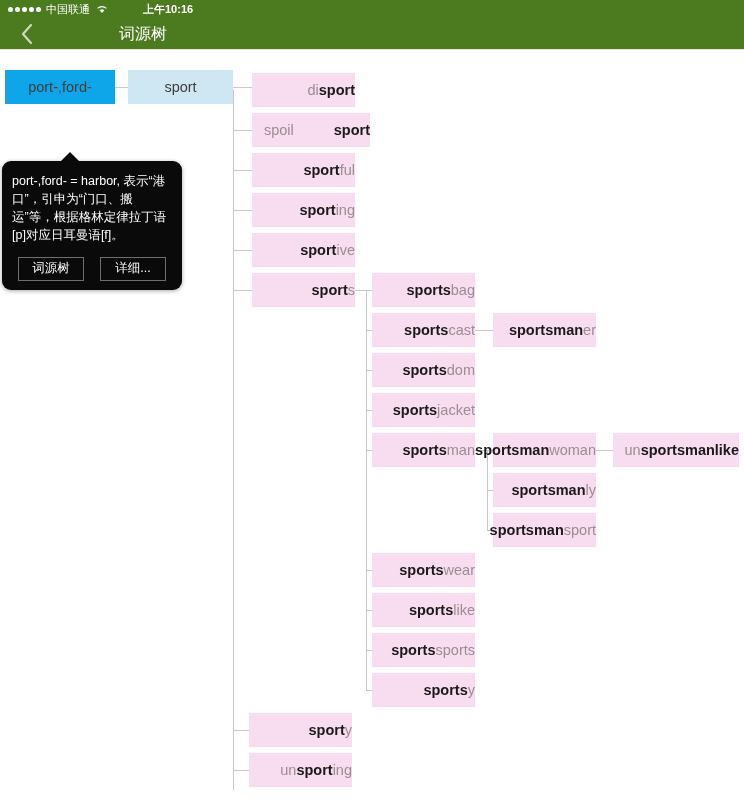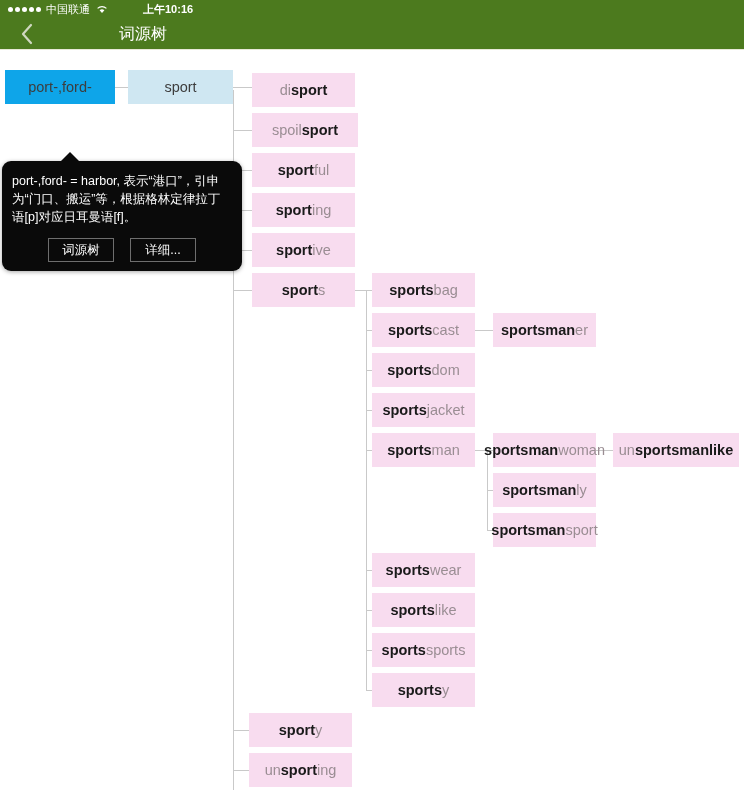--- a/index.html
+++ b/index.html
@@ -68,35 +68,35 @@
     position: absolute;
     height: 34px;
     display: flex; align-items: center; justify-content: center;
     font-size: 14.5px;
     color: #1a1a1a;
     white-space: nowrap;
     cursor: pointer;
   }
   .node .root  { font-weight: bold; color: #1a1a1a; }
   .node .affix { font-weight: normal; color: #9a8d93; }
-  .node.pink   { background: #f8dcef; }
+  .node.pink   { background: #f8dcef; justify-content: flex-end; }
   .node.blue   { background: #cfe7f2; }
   .node.gray   { background: #0ea5e9; }
   .node.blue  .root { font-weight: normal; color: #3d3d3d; }
   .node.gray  .root { font-weight: normal; color: #3d3d3d; }
 
   
   .ln { position: absolute; background: #c9c9c9; }
   .ln.h { height: 1px; }
   .ln.v { width: 1px; }
 
   
   .tooltip {
     position: absolute; left: 2px; top: 110px;
-    width: 240px;
+    width: 180px;
     background: #0a0a0a;
     border-radius: 9px;
     padding: 11px 10px 9px 10px;
     z-index: 50;
     box-shadow: 0 1px 4px rgba(0,0,0,0.35);
   }
   .tooltip-arrow {
     position: absolute; left: 58px; top: -9px;
     width: 0; height: 0;
     border-left: 10px solid transparent;
@@ -191,21 +191,21 @@
       <div class="node gray" style="left: 5px; top: 19px; width: 110px;">
         <span class="root">port-,ford-</span>
       </div>
       <div class="node blue" style="left: 128px; top: 19px; width: 105px;">
         <span class="root">sport</span>
       </div>
       <div class="node pink" style="left: 252px; top: 22px; width: 103px;">
         <span class="affix">di</span>
         <span class="root">sport</span>
       </div>
-      <div class="node pink" style="left: 252px; top: 62px; width: 106px;">
+      <div class="node pink" style="left: 252px; top: 62px; width: 118px; gap: 40px;">
         <span class="affix">spoil</span>
         <span class="root">sport</span>
       </div>
       <div class="node pink" style="left: 252px; top: 102px; width: 103px;">
         <span class="root">sport</span>
         <span class="affix">ful</span>
       </div>
       <div class="node pink" style="left: 252px; top: 142px; width: 103px;">
         <span class="root">sport</span>
         <span class="affix">ing</span>

